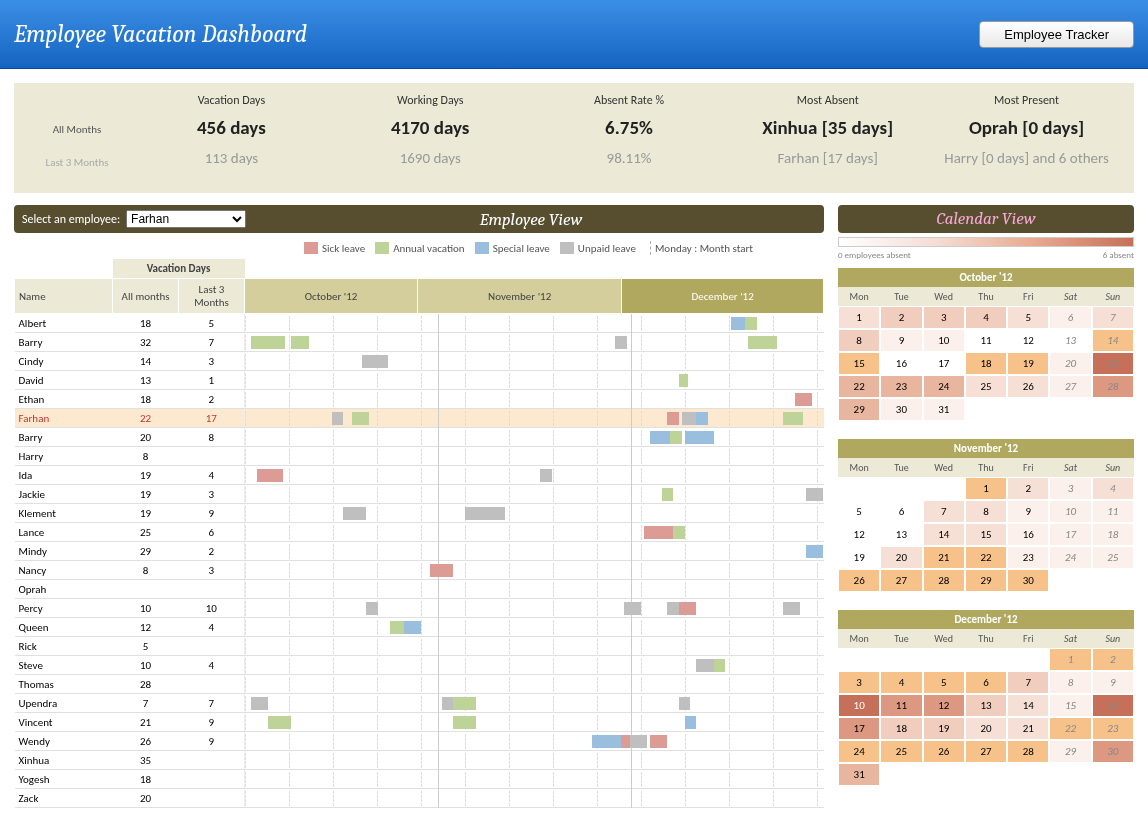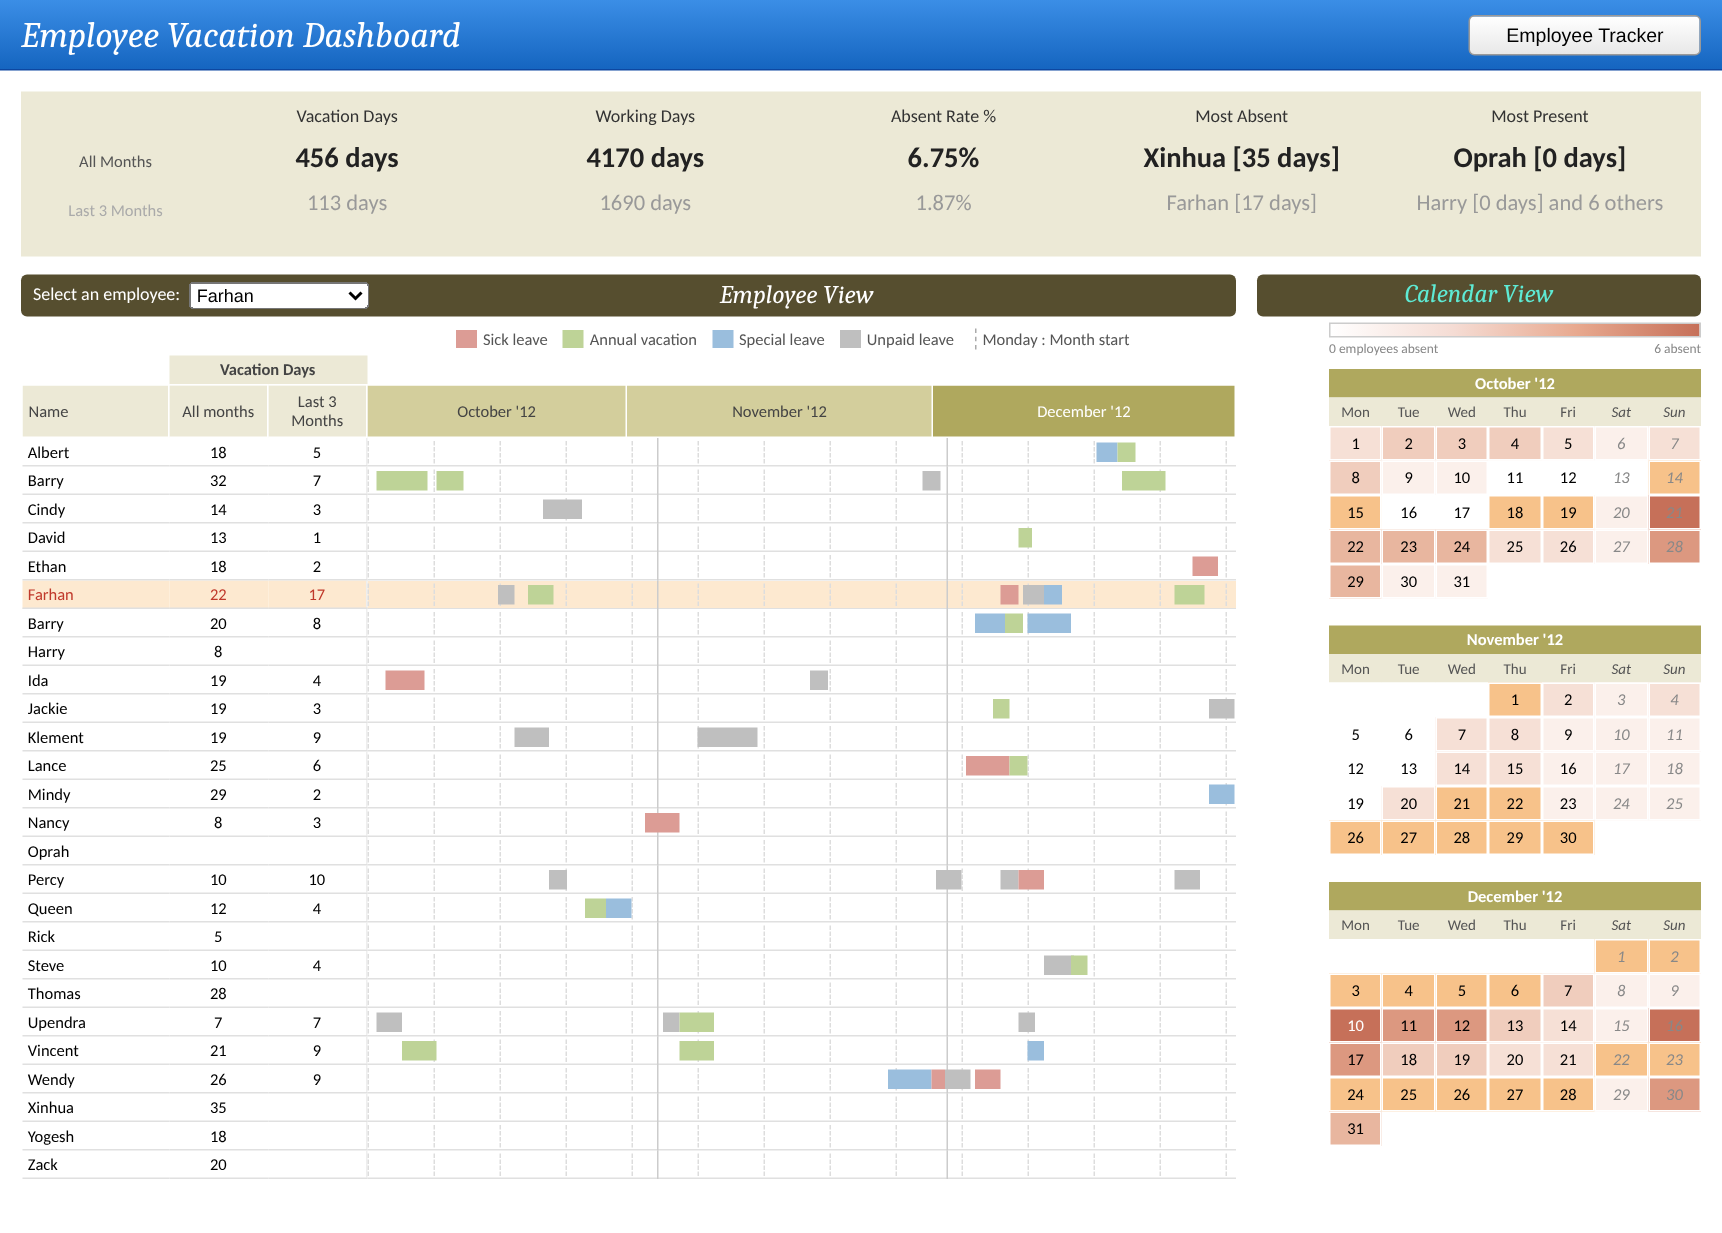--- a/index.html
+++ b/index.html
@@ -1,19 +1,19 @@
 <!DOCTYPE html>
 <html><head>
 <meta charset="utf-8">
 <style>
 * { box-sizing: border-box; margin: 0; padding: 0; }
 body { font-family: Calibri, 'Segoe UI', Arial, sans-serif; font-size: 12px; background: #fff; width: 1148px; }
 
 
-.header { background: linear-gradient(to bottom, #3b8ee6, #1565c0); padding: 9px 14px; display: flex; justify-content: space-between; align-items: center; border-bottom: 1px solid #0d47a1; }
+.header { background: linear-gradient(to bottom, #3b8ee6, #1565c0); padding: 20px 14px; display: flex; justify-content: space-between; align-items: center; border-bottom: 1px solid #0d47a1; }
 .header h1 { color: #fff; font-style: italic; font-weight: normal; font-size: 24px; font-family: Cambria, Georgia, serif; }
 .tracker-btn { background: linear-gradient(to bottom, #fff, #e8e8e8); border: 1px solid #999; border-radius: 4px; padding: 5px 24px; font-size: 13px; cursor: pointer; }
 
 
 .summary-wrap { margin: 14px 14px 0; }
 .summary-title { background: #564e2f; color: #fff; font-style: italic; font-family: Cambria, Georgia, serif; font-size: 18px; padding: 5px 12px; border-radius: 6px 6px 0 0; }
 .summary-body { background: #ece9d6; padding: 10px 8px 14px; display: flex; }
 .summary-labels { display: flex; flex-direction: column; justify-content: flex-end; padding: 20px 6px 0 6px; width: 110px; text-align:center;}
 .summary-labels div { font-size: 11px; color: #555; margin: 10px 0; }
 .summary-labels .l2 { color: #aaa; }
@@ -21,26 +21,26 @@
 .summary-col .hdr { font-size: 12px; color: #333; margin-bottom: 9px; }
 .summary-col .v1 { font-size: 19px; font-weight: bold; color: #222; }
 .summary-col .v2 { font-size: 15px; color: #999; margin-top: 10px; }
 
 
 .views-row { display: flex; margin: 12px 14px 0; gap: 14px; }
 .emp-view-bar { flex: 0 0 810px; background: #564e2f; color: #fff; display: flex; align-items: center; padding: 4px 8px; border-radius: 4px; height: 28px; }
 .emp-view-bar label { font-size: 12px; margin-right: 6px; }
 .emp-view-bar select { width: 120px; font-size: 12px; }
 .emp-view-bar .title { flex: 1; text-align: center; font-style: italic; font-family: Cambria, Georgia, serif; font-size: 17px; }
-.cal-view-bar { flex: 1; background: #564e2f; color: #5eead4; text-align: center; font-style: italic; font-family: Cambria, Georgia, serif; font-size: 17px; line-height: 28px; border-radius: 4px; }
+.cal-view-bar { flex: 1; background: #564e2f; color: #f9a8d4; text-align: center; font-style: italic; font-family: Cambria, Georgia, serif; font-size: 17px; line-height: 28px; border-radius: 4px; }
 
 
 .content-row { display: flex; margin: 4px 14px 0; gap: 14px; }
 .left-panel { flex: 0 0 810px; }
-.right-panel { flex: 1; margin-left: 48px; }
+.right-panel { flex: 1; }
 
 
 .legend-row { display:flex; align-items:center; font-size:11px; color:#555; padding:4px 0 4px 280px;}
 .legend-row span.sw { display:inline-block; width:14px; height:12px; margin:0 4px 0 10px; vertical-align:middle;}
 .legend-row span.monday { display:inline-block; border-left:1px dashed #aaa; height:14px; margin:0 4px 0 14px;}
 
 
 .emp-table { width: 100%; border-collapse: collapse; font-size: 11px; }
 .emp-table thead th { background: #d3ce9c; font-weight: normal; text-align:center; padding: 4px 3px; border: 1px solid #fff; color:#444; }
 .emp-table thead th.months { background: #afa85e; color:#fff; }
@@ -96,21 +96,21 @@
           <div class="v2">113 days</div>
         </div>
         <div class="summary-col">
           <div class="hdr">Working Days</div>
           <div class="v1">4170 days</div>
           <div class="v2">1690 days</div>
         </div>
         <div class="summary-col">
           <div class="hdr">Absent Rate %</div>
           <div class="v1">6.75%</div>
-          <div class="v2">1.87%</div>
+          <div class="v2">98.11%</div>
         </div>
         <div class="summary-col">
           <div class="hdr">Most Absent</div>
           <div class="v1">Xinhua [35 days]</div>
           <div class="v2">Farhan [17 days]</div>
         </div>
         <div class="summary-col">
           <div class="hdr">Most Present</div>
           <div class="v1">Oprah [0 days]</div>
           <div class="v2">Harry [0 days] and 6 others</div>

